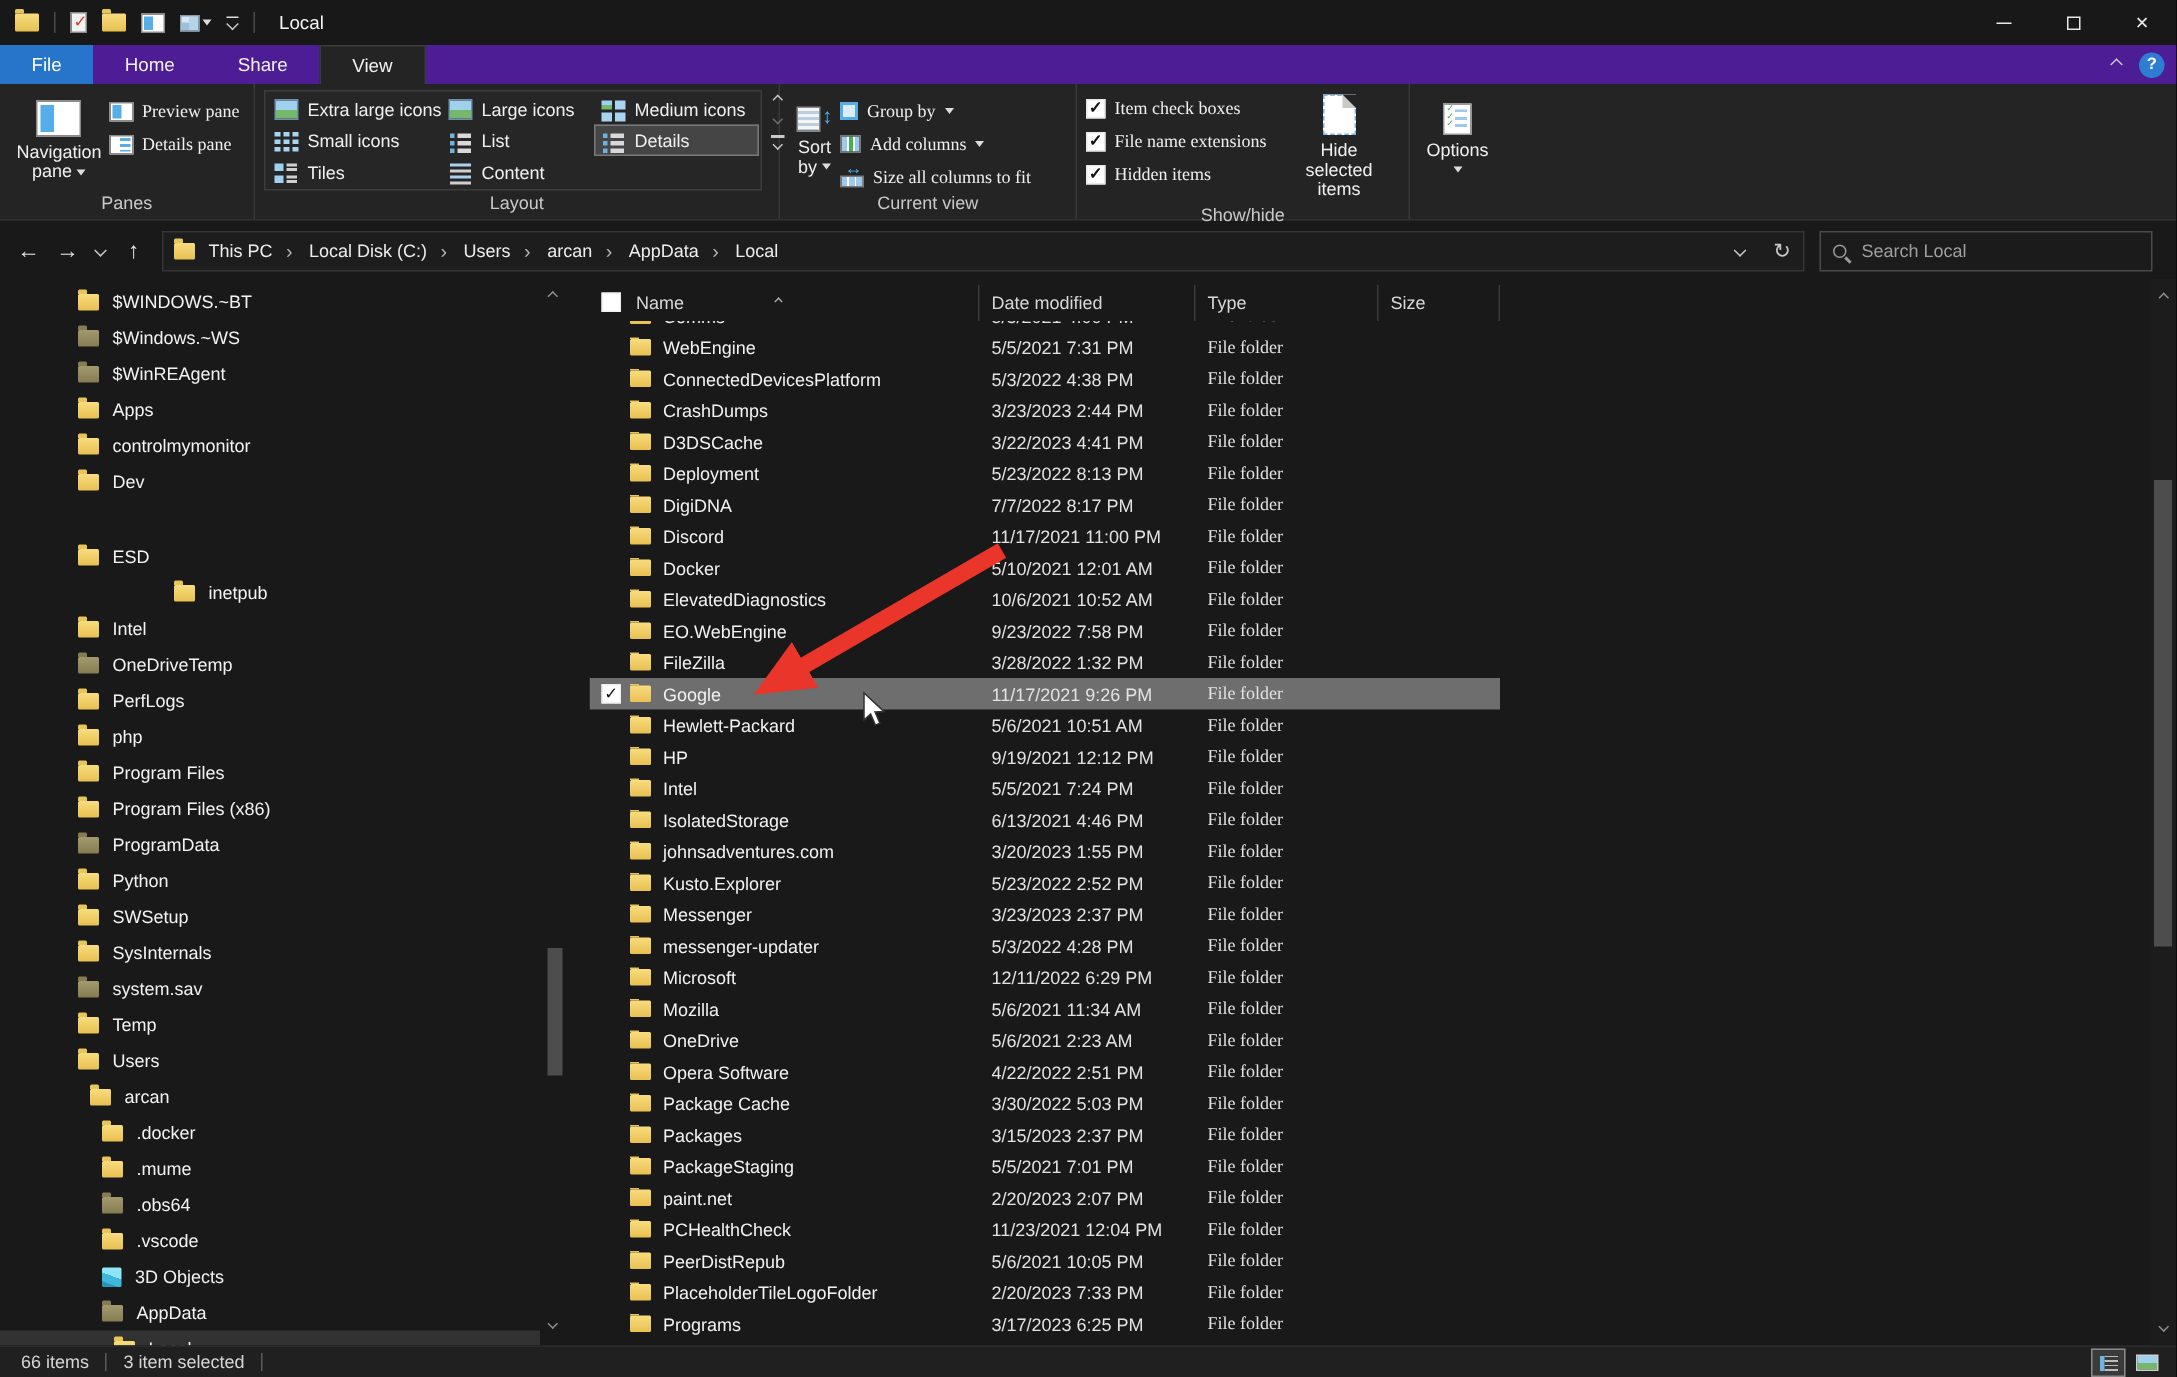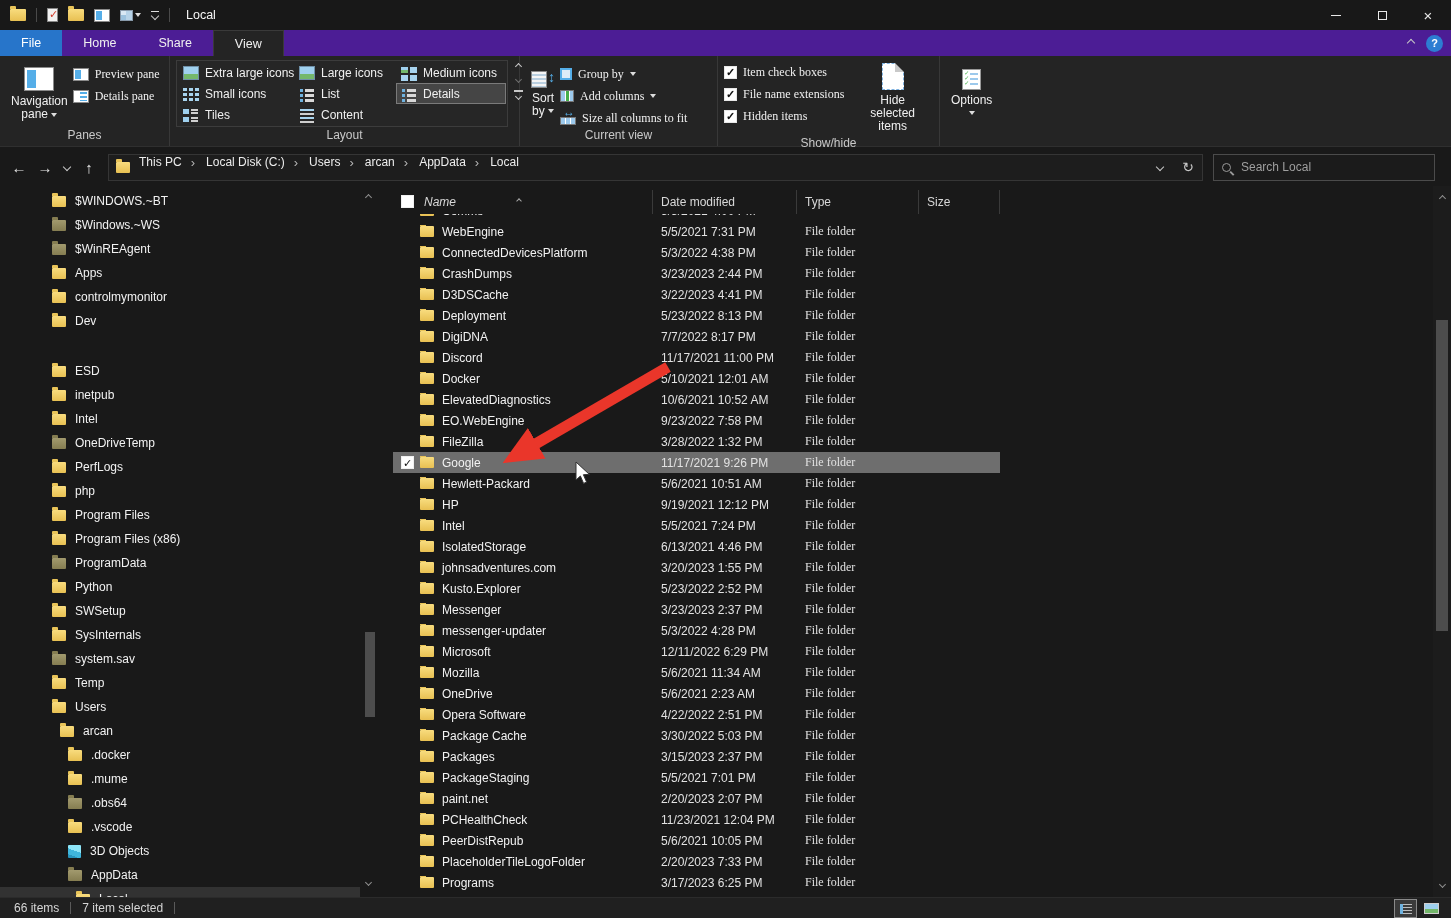--- a/index.html
+++ b/index.html
@@ -77,21 +77,21 @@
   .glitem[data-icon="content-view"] .gi::before { content:""; position:absolute; left:1px; top:1px; width:14px; height:2px; background:#a8d4ef; box-shadow:0 4px 0 #cfcfcf,0 8px 0 #a8d4ef,0 12px 0 #cfcfcf; }
   .gal-scroll { display:flex; flex-direction:column; justify-content:flex-start; gap:8px; padding:4px 2px 0 6px; align-items:center; }
   .gal-scroll .chev { width:5px; height:5px; }
   .morebar { width:9px; height:1.6px; background:#c8c8c8; margin-bottom:-6px; }
   
   .addressrow { position:absolute; left:0; top:148px; right:0; height:38px; background:#191919; display:flex; align-items:center; }
   .navbtn { width:26px; height:26px; display:flex; align-items:center; justify-content:center; color:#e4e4e4; font-size:15px; }
   .addressbox { margin-left:6px; width:1095px; height:27px; background:#1d1d1d; border:1px solid #353535; display:flex; align-items:center; }
   .crumb-fold { margin-left:7px; }
   .crumbs { display:flex; align-items:center; height:100%; }
-  .crumb { display:flex; align-items:flex-start; height:100%; padding:0 2px 0 9px; color:#ededed; white-space:nowrap; }
+  .crumb { display:flex; align-items:center; height:100%; padding:0 2px 0 9px; color:#ededed; white-space:nowrap; }
   .crumb::after { content:"\203A"; color:#b5b5b5; margin-left:9px; font-size:13px; }
   .crumb:last-child::after { content:""; }
   .addr-right { margin-left:auto; display:flex; align-items:center; }
   .addr-btn { width:28px; height:25px; display:flex; align-items:center; justify-content:center; color:#c8c8c8; font-size:14px; }
   .searchbox { margin-left:10px; width:222px; height:27px; background:#1b1b1b; border:1px solid #4b4b4b; display:flex; align-items:center; padding:0 8px; gap:10px; }
   .smag { width:9px; height:9px; border:1.6px solid #9a9a9a; border-radius:50%; position:relative; flex:none; }
   .smag::after { content:""; position:absolute; width:1.6px; height:5px; background:#9a9a9a; left:8px; top:7px; transform:rotate(-45deg); }
   .searchbox input { background:transparent; border:none; outline:none; color:#cfcfcf; font-size:12px; width:100%; font-family:inherit; }
   .searchbox input::placeholder { color:#9f9f9f; }
   
@@ -114,21 +114,21 @@
   .snode { height:24px; display:flex; align-items:center; gap:9px; color:#f2f2f2; font-size:12px; white-space:nowrap; width:360px; }
   .snode.selected { background:#323232; }
   .side-scroll { position:absolute; left:360px; top:0; width:20px; height:711px; }
   .side-scroll .chev, .list-scroll .chev { border-color:#8f8f8f; width:5px; height:5px; }
   .sarrow { position:absolute; left:6px; }
   .sthumb { position:absolute; left:5px; width:10px; background:#4d4d4d; }
   
   .list { position:absolute; left:385px; top:0; width:1046px; height:711px; }
   .list-header { position:absolute; left:8px; top:4px; height:24px; display:flex; color:#d8d8d8; font-size:12px; }
   .hcell { border-right:1px solid #3a3a3a; display:flex; align-items:center; position:relative; padding-left:8px; }
-  .hcell.name { width:260px; padding-left:31px;font-style:italic; }
+  .hcell.name { width:260px; padding-left:31px; }
   .hcell.date { width:144px; }
   .hcell.type { width:122px; }
   .hcell.size { width:81px; }
   .hcb { position:absolute; left:8px; top:5px; }
   .cb { width:13px; height:13px; background:#fff; border:1px solid #f0f0f0; color:#111; font-size:11px; line-height:12px; text-align:center; flex:none; }
   .cb.checked::before { content:"\2713"; font-weight:bold; }
   .sort-caret { position:absolute; left:124px; top:2px; }
   .sort-caret .chev { width:4px; height:4px; border-color:#a8a8a8; }
   .rows { position:absolute; left:8px; top:28px; width:607px; height:680px; overflow:hidden; }
   .file-row { height:21px; display:flex; align-items:center; color:#ececec; }
@@ -418,21 +418,21 @@
           <span>controlmymonitor</span>
         </div>
         <div class="snode" style="padding-left: 52px;">
           <span class="fold"></span>
           <span>Dev</span>
         </div>
         <div class="snode" style="padding-left: 52px; margin-top: 26px;">
           <span class="fold"></span>
           <span>ESD</span>
         </div>
-        <div class="snode" style="padding-left: 52px;">
+        <div class="snode" style="padding-left: 76px; margin-left: 40px;">
           <span class="fold"></span>
           <span>inetpub</span>
         </div>
         <div class="snode" style="padding-left: 52px;">
           <span class="fold"></span>
           <span>Intel</span>
         </div>
         <div class="snode dim" style="padding-left: 52px;">
           <span class="fold"></span>
           <span>OneDriveTemp</span>
@@ -911,21 +911,21 @@
     <div class="list-scroll">
       <span class="chev up sarrow" style="top:10px; left:7px"></span>
       <div class="lthumb" style="top:134px; height:311px"></div>
       <span class="chev sarrow" style="top:696px; left:7px"></span>
     </div>
   </div>
 
   <div class="statusbar">
     <span>66 items</span>
     <span class="ssep"></span>
-    <span>7 item selected</span>
+    <span>3 item selected</span>
     <span class="ssep"></span>
     <div class="view-toggles">
       <span class="vt selected">
           <span class="vt-details"></span>
         </span>
       <span class="vt">
           <span class="vt-thumb"></span>
         </span>
     </div>
   </div>

